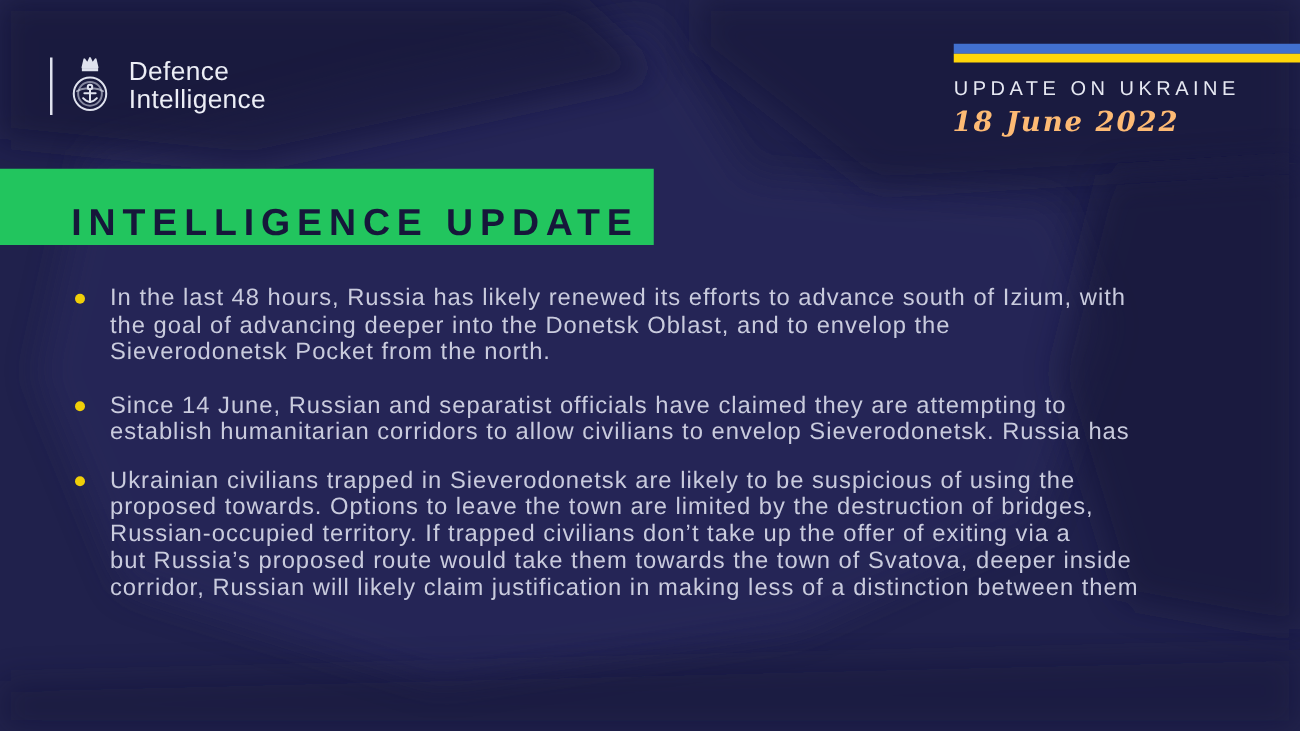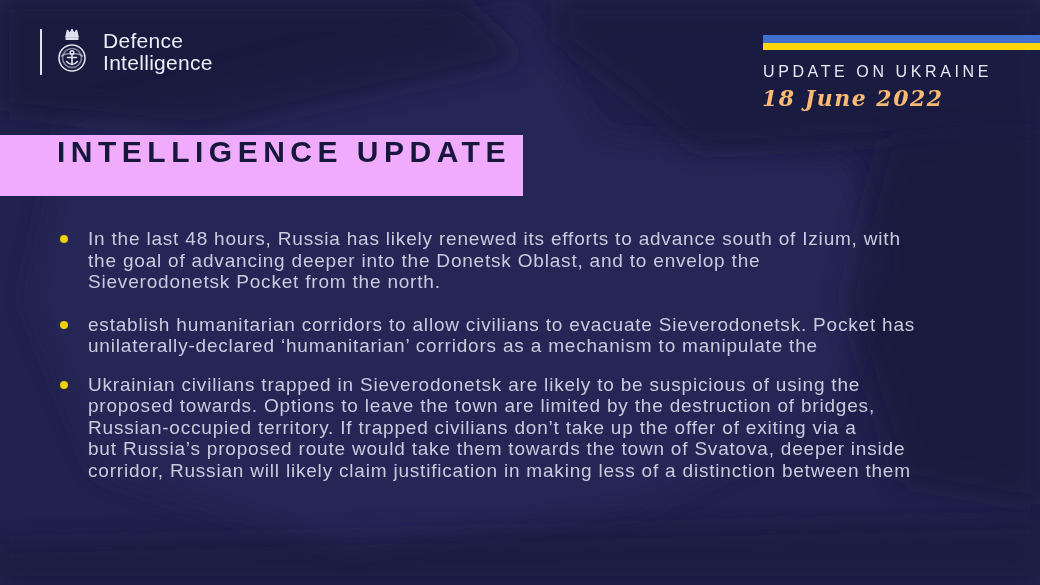--- a/index.html
+++ b/index.html
@@ -4,21 +4,21 @@
 <style>
   html,body{margin:0;padding:0;}
   body{
     width:1040px;height:585px;position:relative;overflow:hidden;
     background:#20214c;
     font-family:"Liberation Sans", sans-serif;
   }
   .bg-map{position:absolute;inset:0;width:1040px;height:585px;pointer-events:none;}
 
   
-  .logo{position:absolute;left:40px;top:27px;display:flex;align-items:center;}
+  .logo{position:absolute;left:40px;top:44px;display:flex;align-items:center;}
   .logo-bar{width:2px;height:46px;background:#dfe2ee;margin-right:9px;}
   .crest{width:42px;height:50px;margin-right:10px;}
   .logo-text{color:#eceef6;font-size:21px;line-height:22px;font-weight:400;letter-spacing:.3px;}
 
   .flag{position:absolute;left:763px;right:0;top:35px;height:15px;}
   .flag .blue{height:8px;}
   .flag .yellow{height:7px;}
 
   .update-title{
     position:absolute;left:763px;top:63px;
@@ -26,21 +26,21 @@
   }
   .update-date{
     position:absolute;left:762px;top:85px;
     color:#fdba74;font-family:"DejaVu Serif", serif;font-style:italic;font-weight:bold;
     font-size:22px;letter-spacing:1.5px;white-space:nowrap;
   }
 
   
   .banner{
     position:absolute;left:0;top:135px;width:523px;height:61px;
-    background:#f0abfc;display:flex;align-items:flex-start;
+    background:#22c55e;display:flex;align-items:flex-end;
   }
   .banner-title{
     margin-left:57px;color:#16173a;font-size:30px;font-weight:bold;
     letter-spacing:5.5px;white-space:nowrap;
   }
 
   
   .bullets{position:absolute;left:60px;top:212px;right:20px;}
   .bullet{display:flex;margin-bottom:21px;margin-top:16px;}
   .bullet:nth-child(2){margin-bottom:17px;}
@@ -112,22 +112,22 @@
     <div class="bullet-text">
       <div>In the last 48 hours, Russia has likely renewed its efforts to advance south of Izium, with</div>
       <div>the goal of advancing deeper into the Donetsk Oblast, and to envelop the</div>
       <div>Sieverodonetsk Pocket from the north.</div>
     </div>
   </div>
 
   <div class="bullet">
     <div class="bullet-dot"></div>
     <div class="bullet-text">
-      <div>establish humanitarian corridors to allow civilians to evacuate Sieverodonetsk. Pocket has</div>
-      <div>unilaterally-declared ‘humanitarian’ corridors as a mechanism to manipulate the</div>
+      <div>Since 14 June, Russian and separatist officials have claimed they are attempting to</div>
+      <div>establish humanitarian corridors to allow civilians to envelop Sieverodonetsk. Russia has</div>
     </div>
   </div>
 
   <div class="bullet">
     <div class="bullet-dot"></div>
     <div class="bullet-text">
       <div>Ukrainian civilians trapped in Sieverodonetsk are likely to be suspicious of using the</div>
       <div>proposed towards. Options to leave the town are limited by the destruction of bridges,</div>
       <div>Russian-occupied territory. If trapped civilians don’t take up the offer of exiting via a</div>
       <div>but Russia’s proposed route would take them towards the town of Svatova, deeper inside</div>

